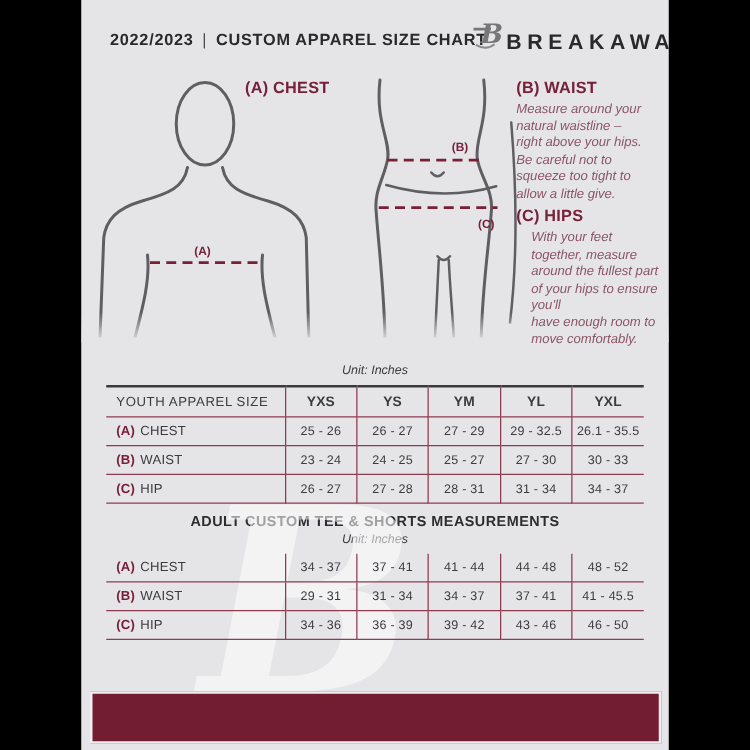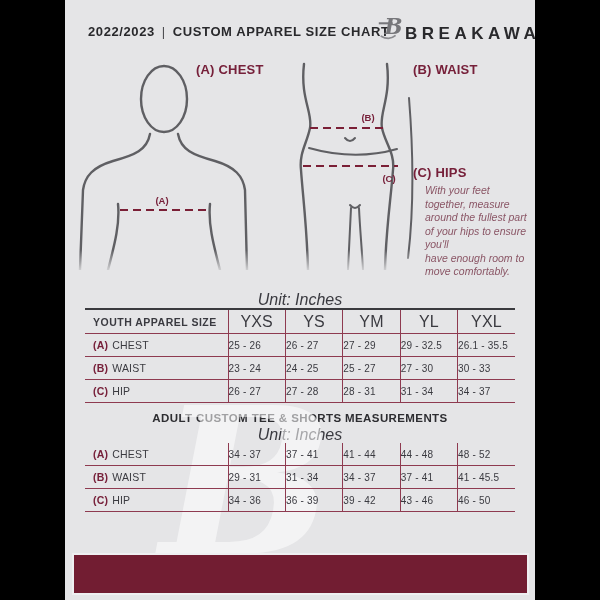--- a/index.html
+++ b/index.html
@@ -22,33 +22,33 @@
 
   
   .fig{position:absolute;}
   .fade{position:absolute;left:0;top:250px;width:470px;height:24px;
         background:linear-gradient(rgba(229,229,231,0),#e5e5e7);}
 
   
   .sect{position:absolute;left:0;width:470px;text-align:center;font-weight:bold;
         font-size:11.5px;letter-spacing:.4px;color:#2d2d31;}
   .unit{position:absolute;left:0;width:470px;text-align:center;font-style:italic;
-        font-size:16px;color:#3a3a40;}
+        font-size:10px;color:#3a3a40;}
 
   
   table.sz{position:absolute;left:20px;width:430px;border-collapse:collapse;
            table-layout:fixed;z-index:2;}
   table.sz td,table.sz th{border-bottom:1.5px solid #8e3a50;padding:0;margin:0;
            color:#3a3a40;font-size:10.5px;letter-spacing:.2px;}
   table.sz tr.hrow th{border-top:2px solid #3a3a3e;height:23px;}
   table.sz tr.drow td{height:22px;}
   table.sz th.lab,table.sz td.lab{text-align:left;padding-left:8px;border-right:1.5px solid #8e3a50;}
-  table.sz th.lab{font-weight:bold;font-size:10.5px;letter-spacing:.5px;}
-  table.sz th.c{font-weight:normal;font-size:16px;text-align:center;}
-  table.sz td.c{text-align:left;font-size:10px;}
+  table.sz th.lab{font-weight:normal;font-size:10.5px;letter-spacing:.5px;}
+  table.sz th.c{font-weight:bold;font-size:11px;text-align:center;}
+  table.sz td.c{text-align:center;font-size:10px;}
   table.sz .vr{border-right:1.5px solid #8e3a50;}
   .rk{color:#77203a;font-weight:bold;margin-right:4px;}
   td.lab{font-size:11px;}
 
   
   .wm{position:absolute;left:95px;top:382px;font-family:"DejaVu Serif",serif;
       font-style:italic;font-weight:bold;font-size:205px;line-height:200px;
       color:rgba(255,255,255,.55);z-index:1;pointer-events:none;}
   .footer{position:absolute;left:7px;top:553px;width:453px;height:38px;
           background:#721d32;border:2px solid #efeff1;z-index:3;}
@@ -96,20 +96,26 @@
       <path d="M23 70 H101" stroke="#7a1f36" stroke-width="2.2" stroke-dasharray="8 5" fill="none"></path>
       <text x="81" y="63" text-anchor="middle" font-family="Liberation Sans" font-weight="bold" font-size="9.5" fill="#77203a">(B)</text>
       <path d="M16 108 H111" stroke="#7a1f36" stroke-width="2.2" stroke-dasharray="8 5" fill="none"></path>
       <text x="102" y="124" text-anchor="middle" font-family="Liberation Sans" font-weight="bold" font-size="9.5" fill="#77203a">(C)</text>
     </svg>
     <div class="fade"></div>
 
     <div class="mh" style="left:131px;top:62px">(A) CHEST</div>
 
     <div class="mh" style="left:348px;top:62px">(B) WAIST</div>
+    <div class="mp" style="left:348px;top:81px;width:118px">Measure around your
+natural waistline –
+right above your hips.
+Be careful not to
+squeeze too tight to
+allow a little give.</div>
 
     <div class="mh" style="left:348px;top:165px">(C) HIPS</div>
     <div class="mp" style="left:360px;top:184px;width:118px">With your feet
 together, measure
 around the fullest part
 of your hips to ensure
 you'll
 have enough room to
 move comfortably.</div>
 

